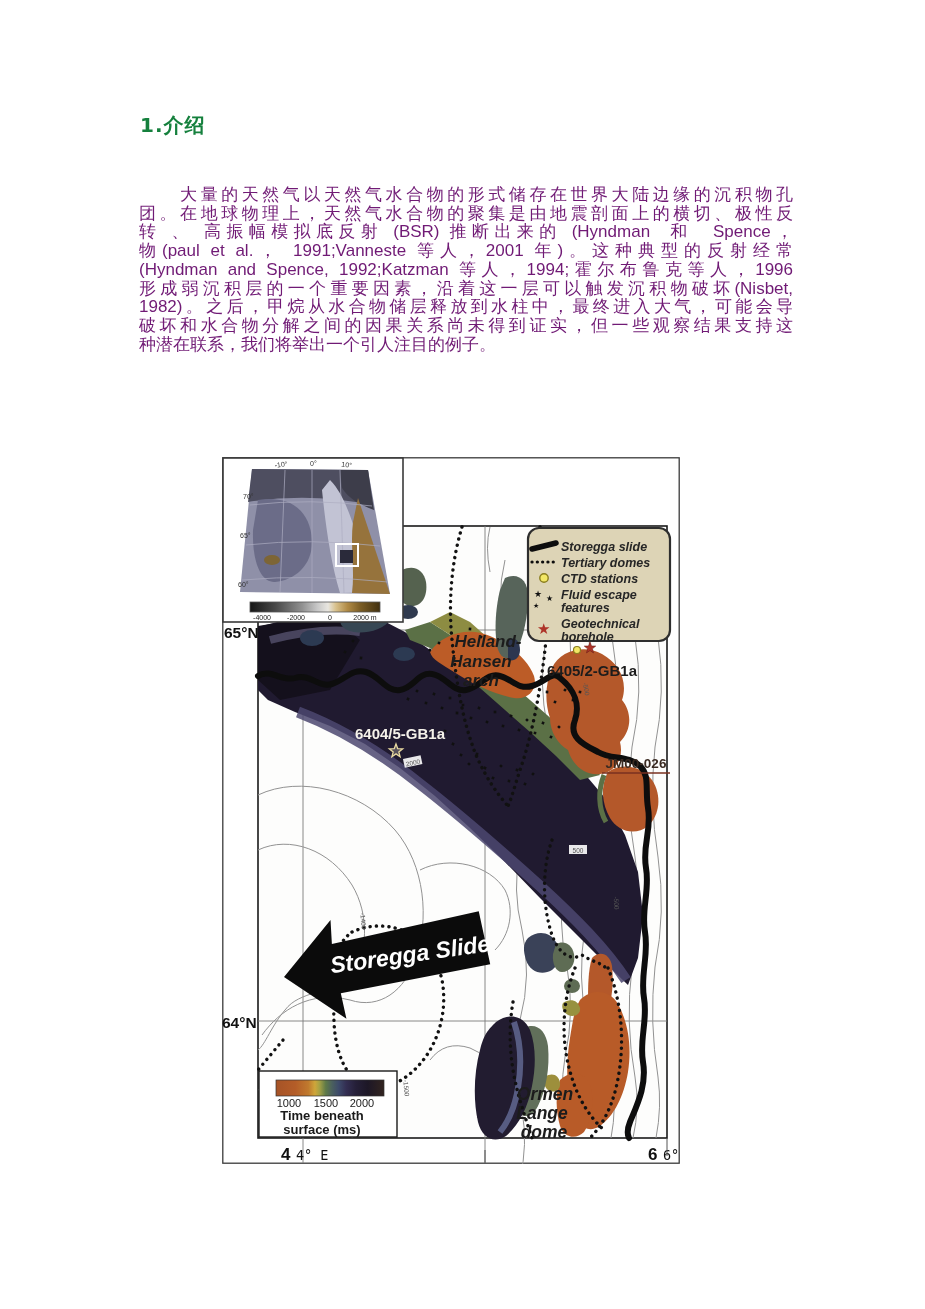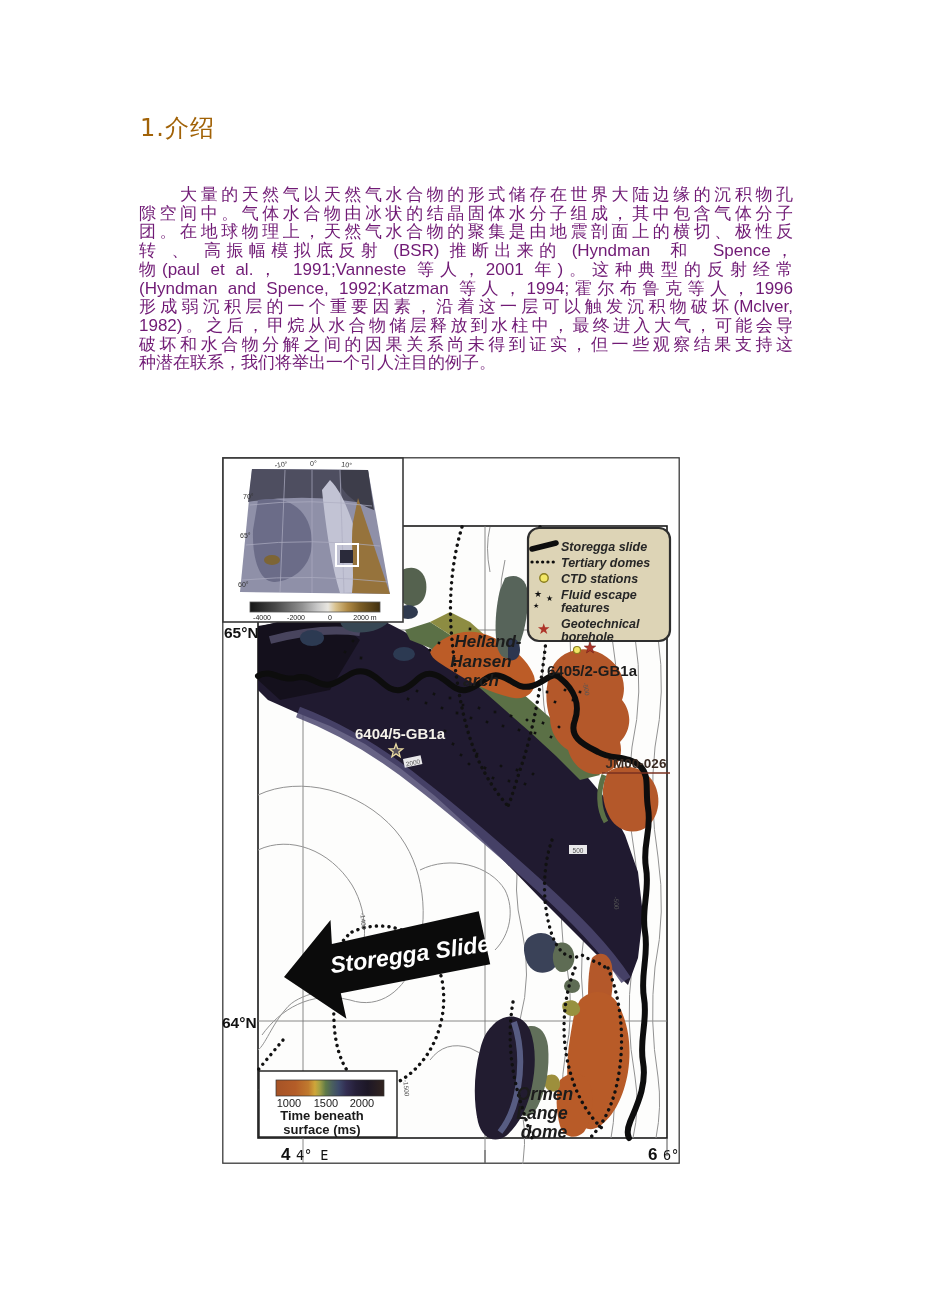--- a/index.html
+++ b/index.html
@@ -1,41 +1,40 @@
 <!DOCTYPE html>
 <html><head>
 <meta charset="utf-8">
 <style>
   html,body{margin:0;padding:0}
   body{width:925px;height:1309px;position:relative;background:#ffffff;
        font-family:"Liberation Sans",sans-serif;overflow:hidden}
   .abs{position:absolute}
-  #heading{left:140px;top:112px;font-size:24px;font-weight:normal;color:#a16207;
+  #heading{left:140px;top:112px;font-size:20px;font-weight:bold;color:#15803d;
            font-family:"DejaVu Sans",sans-serif;letter-spacing:1px}
   #para{left:139px;top:186px;width:654px}
   .pline{font-family:Liberation Sans, sans-serif;
          font-size:17px;line-height:18.7px;color:#701a75;
          text-align:justify;text-align-last:justify;white-space:pre-wrap}
   .pline:last-child{text-align-last:left}
   #figure-wrap{left:222px;top:457px;width:458px;height:707px}
   svg text{user-select:none}
 </style>
 </head>
 <body>
 
 <div id="heading" class="abs">1.介绍</div>
 
 <div id="para" class="abs">
   <div class="pline">　　大量的天然气以天然气水合物的形式储存在世界大陆边缘的沉积物孔</div>
-  <div class="pline">隙空间中。气体水合物由冰状的结晶固体水分子组成，其中包含气体分子</div>
   <div class="pline">团。在地球物理上，天然气水合物的聚集是由地震剖面上的横切、极性反</div>
   <div class="pline">转 、 高振幅模拟底反射 (BSR) 推断出来的 (Hyndman  和  Spence，</div>
   <div class="pline">物(paul et al.， 1991;Vanneste 等人，2001 年)。这种典型的反射经常</div>
   <div class="pline">(Hyndman and Spence, 1992;Katzman 等人，1994;霍尔布鲁克等人，1996</div>
-  <div class="pline">形成弱沉积层的一个重要因素，沿着这一层可以触发沉积物破坏(Mclver,</div>
+  <div class="pline">形成弱沉积层的一个重要因素，沿着这一层可以触发沉积物破坏(Nisbet,</div>
   <div class="pline">1982)。之后，甲烷从水合物储层释放到水柱中，最终进入大气，可能会导</div>
   <div class="pline">破坏和水合物分解之间的因果关系尚未得到证实，但一些观察结果支持这</div>
   <div class="pline">种潜在联系，我们将举出一个引人注目的例子。</div>
 </div>
 
 <div id="figure-wrap" class="abs">
 <svg width="458" height="707" viewBox="222 457 458 707" xmlns="http://www.w3.org/2000/svg">
   <defs>
     <linearGradient id="tbsGrad" x1="0" y1="0" x2="1" y2="0">
       <stop offset="0" stop-color="#a65327"></stop>

